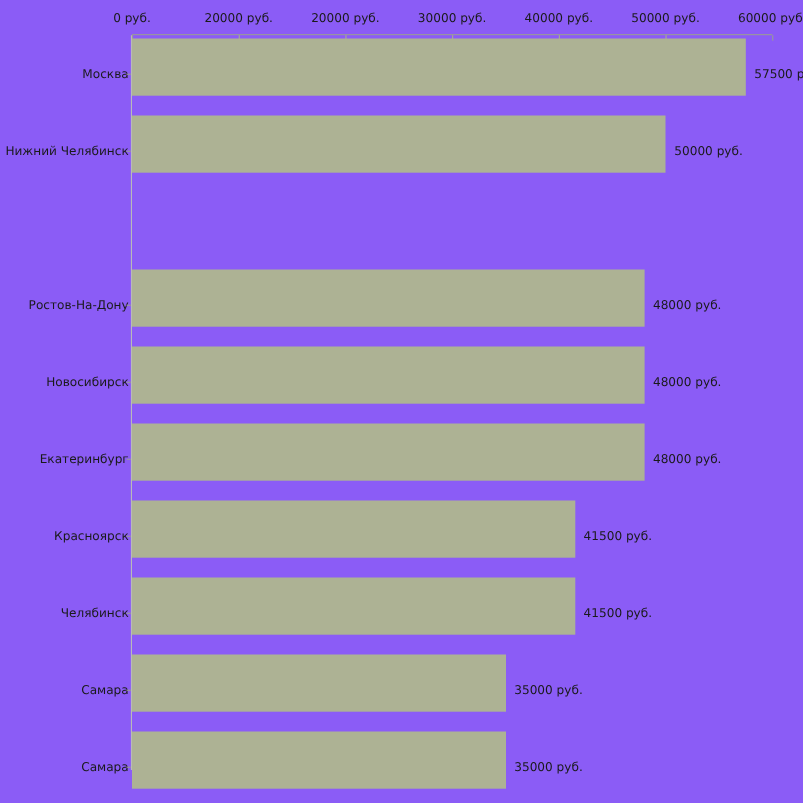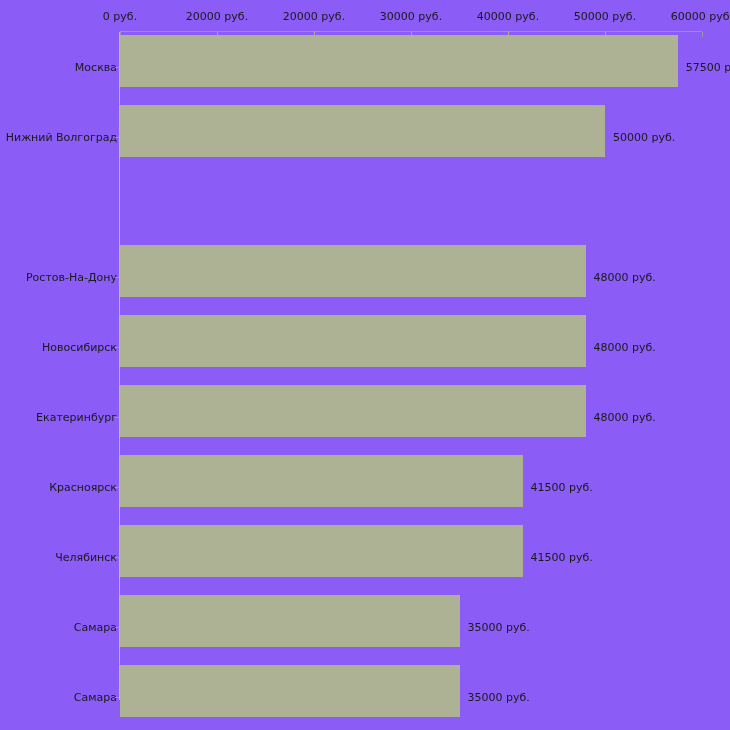--- a/index.html
+++ b/index.html
@@ -149,21 +149,21 @@
   <div id="y-spine"></div>
 
   <div id="plot">
       <div class="row" style="top: 3px;">
         <div class="cat-label">Москва</div>
         <div class="cat-tick"></div>
         <div class="bar" style="width: 557.75px; height: 52px; background: rgb(173, 178, 148);"></div>
         <div class="bar-value" style="left: 685.75px;">57500 ру</div>
       </div>
       <div class="row" style="top: 73px;">
-        <div class="cat-label">Нижний Волгоград</div>
+        <div class="cat-label">Нижний Челябинск</div>
         <div class="cat-tick"></div>
         <div class="bar" style="width: 485px; height: 52px; background: rgb(173, 178, 148);"></div>
         <div class="bar-value" style="left: 613px;">50000 руб.</div>
       </div>
       <div class="row" style="top: 213px; border-radius: 22px;">
         <div class="cat-label">Ростов-На-Дону</div>
         <div class="cat-tick"></div>
         <div class="bar" style="width: 465.6px; height: 52px; background: rgb(173, 178, 148);"></div>
         <div class="bar-value" style="left: 593.6px;">48000 руб.</div>
       </div>

